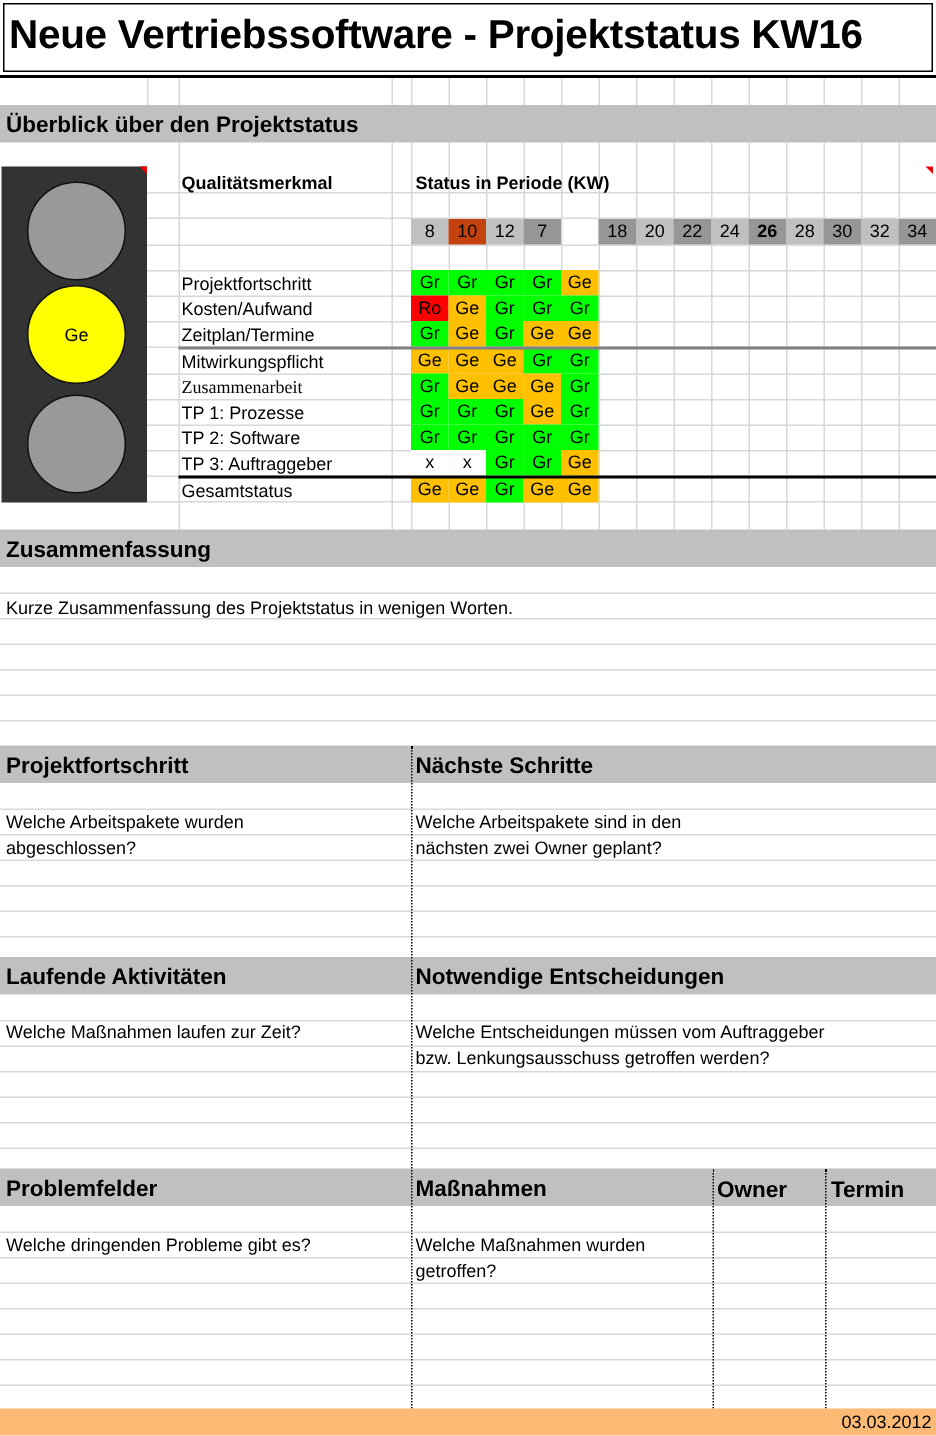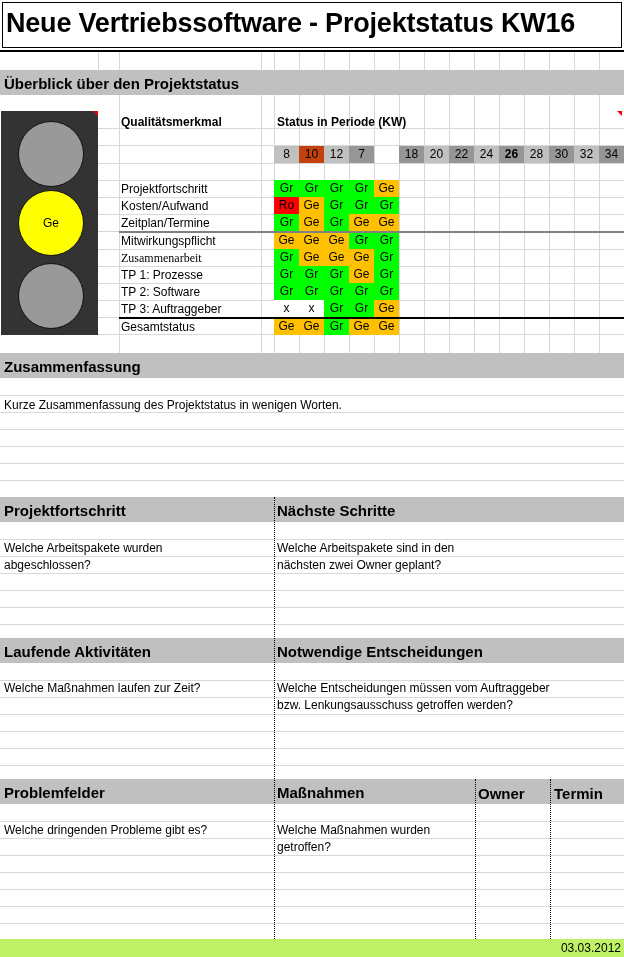--- a/index.html
+++ b/index.html
@@ -15,21 +15,21 @@
   .vline { width: 1px; background: #d8d8d8; }
   .vdot { width: 0; border-left: 1px dotted #000; }
   .traffic { left: 1px; top: 111px; width: 97px; height: 224px; background: #333333; }
   .lamp { width: 66px; height: 66px; border-radius: 50%; border: 1px solid #111; left: 17px; display: flex; align-items: center; justify-content: center; font-size: 12px; }
   .red-tri { width: 0; height: 0; border-top: 5px solid #e00; border-left: 5px solid transparent; }
   .label { font-size: 12px; white-space: nowrap; }
   .hdr { font-size: 12px; font-weight: bold; white-space: nowrap; }
   .kw { height: 17px; width: 25px; font-size: 12px; text-align: center; line-height: 17px; top: 146px; }
   .cell { height: 17px; width: 25px; font-size: 12px; text-align: center; line-height: 17px; }
   .body-text { font-size: 12px; white-space: nowrap; }
-  .footer { left: 0; top: 939px; width: 624px; height: 18px; background: #bef264; padding-left: 39px; }
+  .footer { left: 0; top: 939px; width: 624px; height: 18px; background: #fdba74; padding-left: 39px; }
 </style>
 </head>
 <body>
 
 <div class="abs grid-bg" id="grid">
     <div class="abs vline" style="left: 98px; top: 0px; height: 18px;"></div>
     <div class="abs vline" style="left: 119px; top: 0px; height: 18px;"></div>
     <div class="abs vline" style="left: 119px; top: 43px; height: 258px;"></div>
     <div class="abs vline" style="left: 261px; top: 0px; height: 18px;"></div>
     <div class="abs vline" style="left: 261px; top: 43px; height: 258px;"></div>

